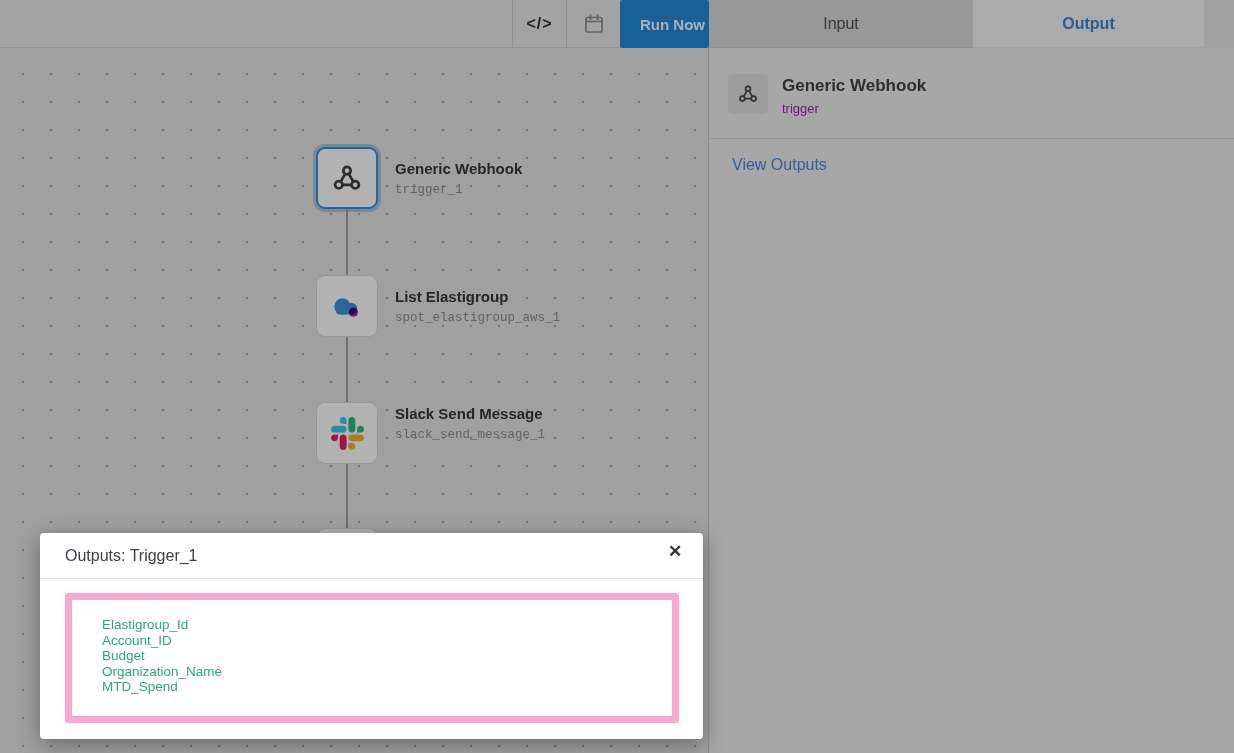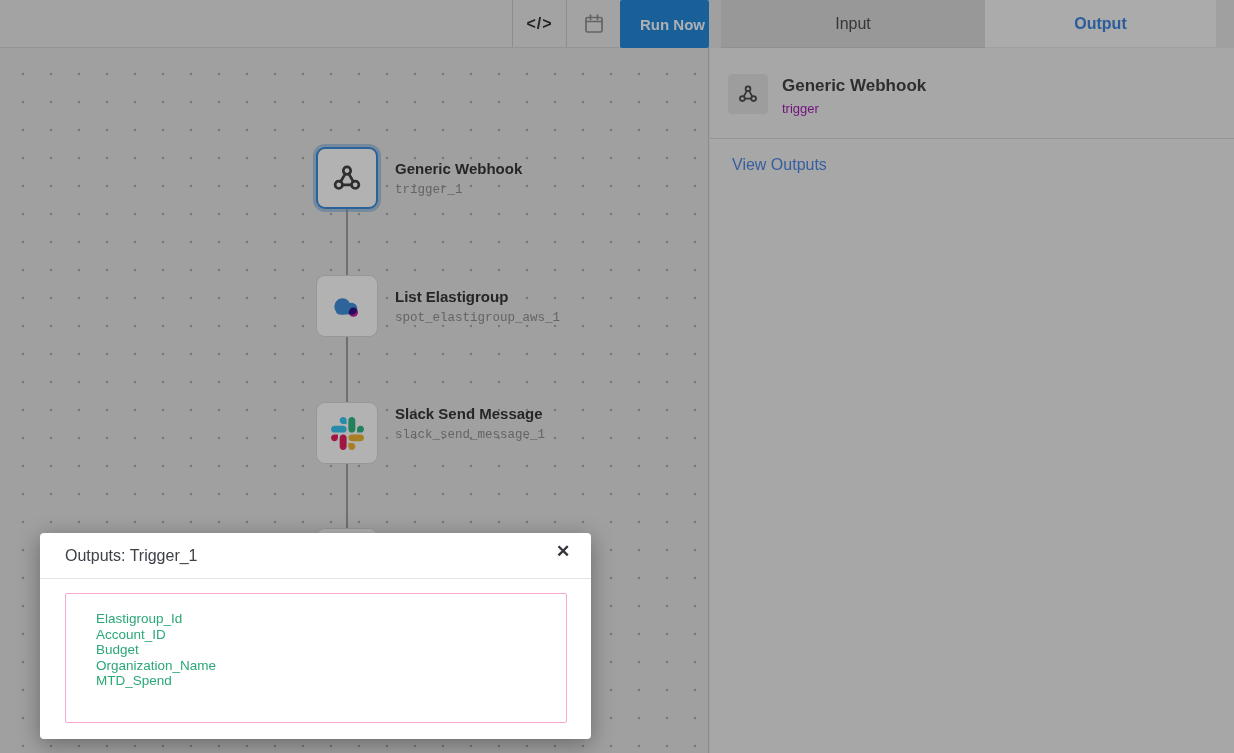--- a/index.html
+++ b/index.html
@@ -28,21 +28,21 @@
     width: 53px; display: flex; align-items: center; justify-content: center;
     background: transparent; border: none; cursor: pointer;
   }
   .code-glyph { font-size: 16px; font-weight: 700; color: #2f2f2f; letter-spacing: 1px; }
   .run-now {
     width: 89px; height: 48px; background: #2287d7; border: none; border-radius: 2px;
     color: #f5f8fb; font-weight: 700; font-size: 15px; cursor: pointer;
     font-family: "Liberation Sans", sans-serif;
     padding-left: 16px;
   }
-  .tabbar { flex: 1; display: flex; padding-left: 12px; }
+  .tabbar { flex: 1; display: flex; }
   .tab {
     display: flex; align-items: center; justify-content: center;
     font-size: 16px; cursor: pointer;
   }
   .tab-input { width: 264px; background: #d7d7d7; color: #4d4d4d; border-bottom: 1px solid #cccccc; }
   .tab-output { width: 231px; background: #f2f2f2; color: #3c82da; border-bottom: 1px solid #e2e2e2; font-weight: bold; }
 
   
   .canvas {
     position: absolute; top: 48px; left: 0; width: 709px; bottom: 0;
@@ -92,37 +92,37 @@
   .view-outputs {
     display: inline-block; margin: 17px 0 0 22px;
     font-size: 16px; color: #4d86e0; cursor: pointer; text-decoration: none;
   }
 
   
   .dim-overlay {
     position: absolute; inset: 0; background: rgba(8,8,10,0.30); z-index: 30;
   }
   .modal {
-    position: absolute; left: 40px; top: 533px; width: 551px; height: 206px;
+    position: absolute; left: 40px; top: 533px; width: 663px; height: 206px;
     background: #ffffff; border-radius: 4px; z-index: 40;
     box-shadow: 0 5px 22px rgba(0,0,0,0.35);
   }
   .modal-header {
     height: 46px; display: flex; align-items: center;
     padding-left: 25px; border-bottom: 1px solid #e4e4e4; position: relative;
   }
   .modal-title { font-size: 16px; color: #3d4148; }
   .modal-close {
     position: absolute; right: 14px; top: 5px; width: 28px; height: 28px;
     border: none; background: transparent; cursor: pointer;
     font-size: 17px; font-weight: 700; color: #33363b; line-height: 28px;
   }
   .modal-body { padding: 14px 24px 0 25px; }
   .outputs-box {
-    height: 130px; border: 1px solid #f9a8d4; border-radius: 2px;
+    height: 130px; border: 7px solid #f9a8d4; border-radius: 2px;
     padding: 17px 10px 0 30px; overflow: hidden;
   }
   .output-item {
     font-size: 13.5px; line-height: 15.5px; color: #2aa876;
   }
 
   svg { display: block; }
 </style>
 </head>
 <body>

